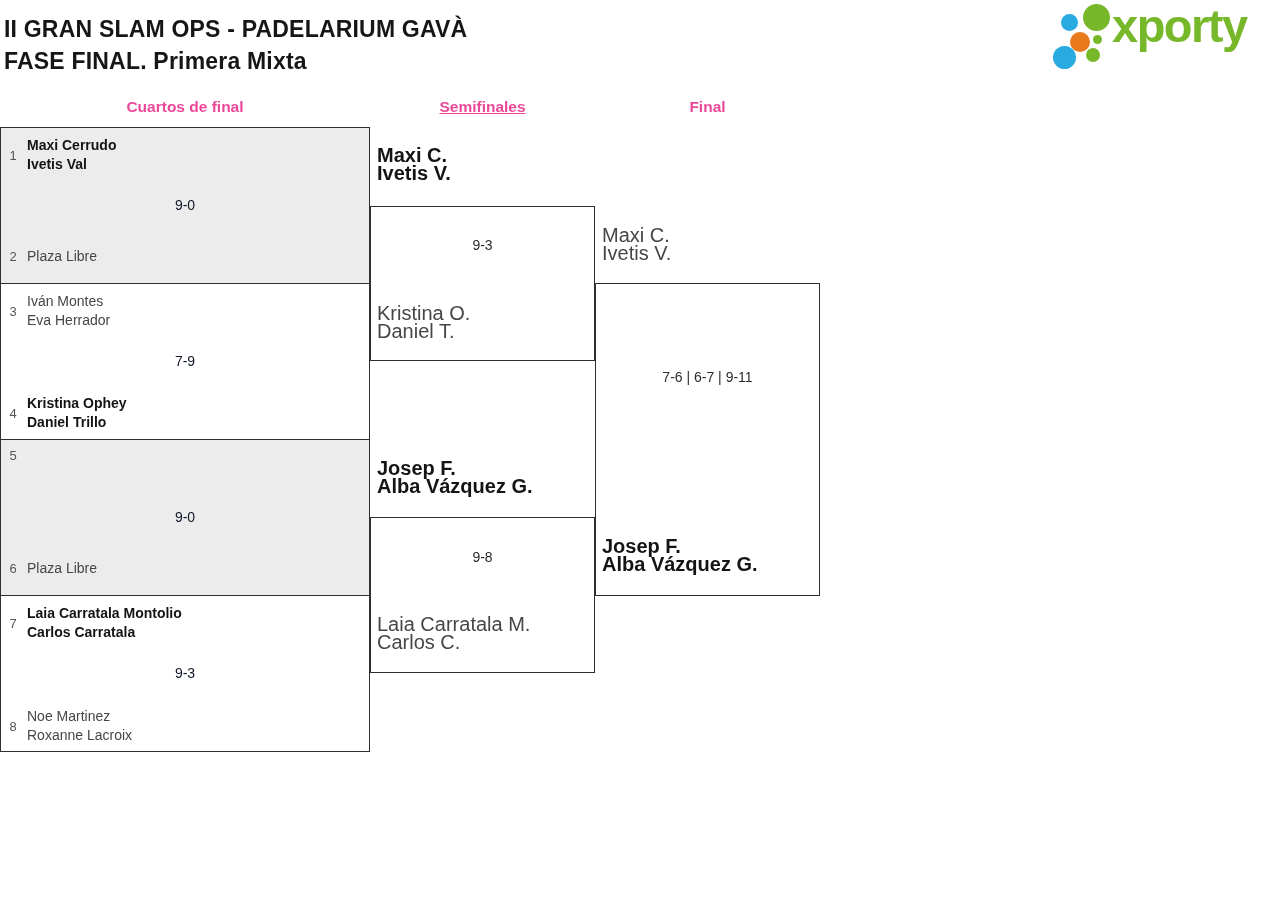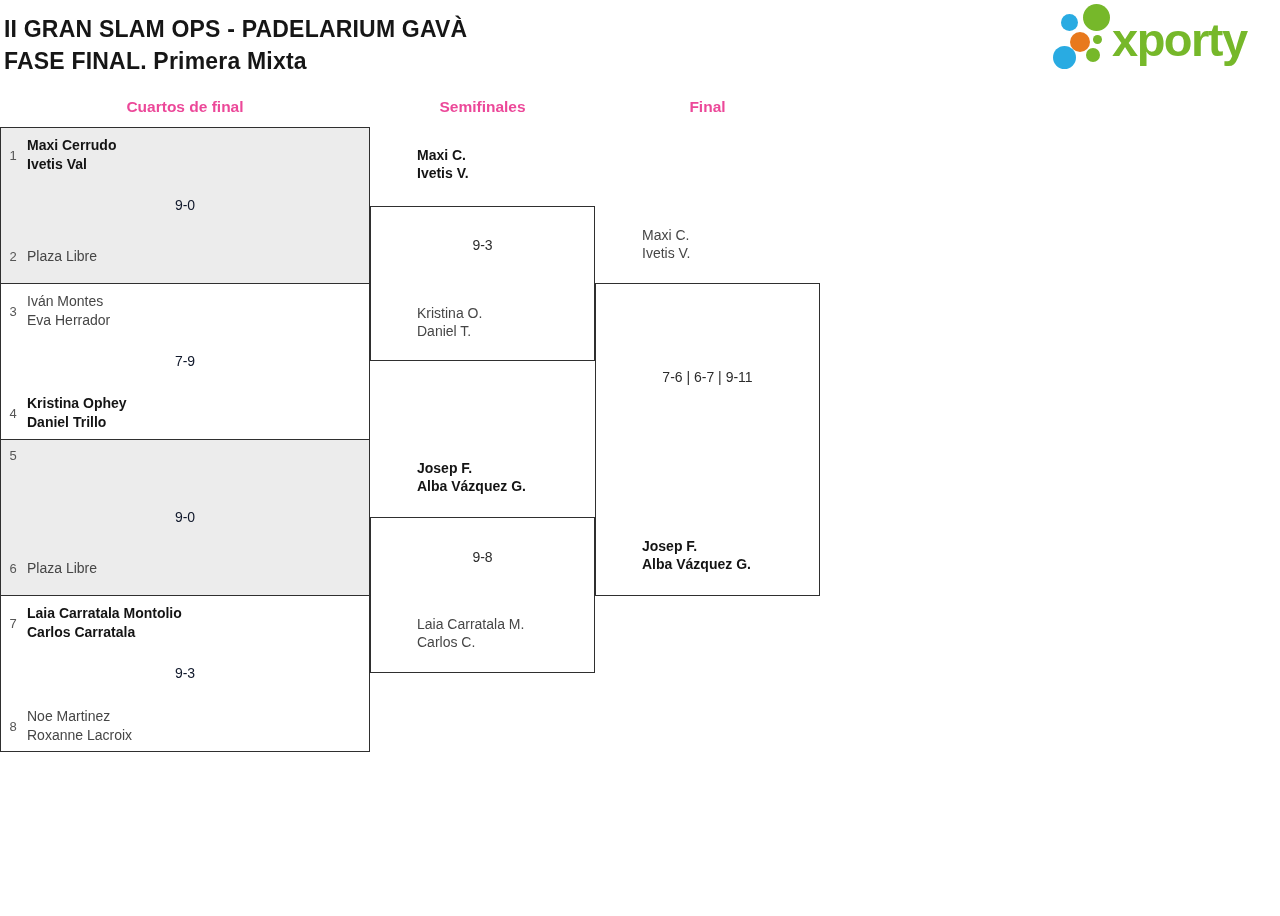--- a/index.html
+++ b/index.html
@@ -21,32 +21,32 @@
   }
   .logo { position: absolute; left: 1050px; top: 0; width: 228px; height: 76px; }
   .dot { position: absolute; border-radius: 50%; }
   .d-blue-small  { left: 11px; top: 14px; width: 17px; height: 17px; background: #29abe2; }
   .d-green-big   { left: 33px; top:  4px; width: 27px; height: 27px; background: #76b82a; }
   .d-orange      { left: 20px; top: 32px; width: 20px; height: 20px; background: #e8791d; }
   .d-blue-big    { left:  3px; top: 46px; width: 23px; height: 23px; background: #29abe2; }
   .d-green-tiny  { left: 43px; top: 35px; width:  9px; height:  9px; background: #76b82a; }
   .d-green-small { left: 36px; top: 48px; width: 14px; height: 14px; background: #76b82a; }
   .logo-text {
-    position: absolute; left: 62px; top: 16px;
+    position: absolute; left: 62px; top: 2px;
     font-size: 47px; font-weight: bold; letter-spacing: -1.5px;
     color: #76b82a; line-height: 47px;
   }
 
   
   .col-h {
     position: absolute; top: 98px; height: 20px;
     font-size: 15.5px; font-weight: bold; text-align: center; color: #ec4899;
   }
   .ch1 { left: 0;     width: 370px; }
-  .ch2 { left: 370px; width: 225px; }
+  .ch2 { left: 370px; width: 225px; text-decoration: underline; }
   .ch3 { left: 595px; width: 225px; }
 
   
   .qf-col {
     position: absolute; left: 0; top: 127px; width: 370px; height: 625px;
     border: 1px solid #2f2f2f;
   }
   .qf-row { position: relative; width: 100%; height: 156px; border-bottom: 1px solid #2f2f2f; }
   .qf-row:last-child { border-bottom: none; }
   .qf-row.shaded { background: #ececec; }
@@ -63,21 +63,21 @@
     position: absolute; left: 0; right: 0; top: calc(50% - 10px);
     text-align: center; font-size: 14px; line-height: 19px; color: #0f172a;
   }
 
   
   .match-box { position: absolute; border: 1px solid #2f2f2f; background: transparent; }
   .sf1-box   { left: 370px; top: 206px; width: 225px; height: 155px; }
   .sf2-box   { left: 370px; top: 517px; width: 225px; height: 156px; }
   .final-box { left: 595px; top: 283px; width: 225px; height: 313px; }
 
-  .adv-label { position: absolute; font-size: 14px; line-height: 18px; color: #464646; margin-left: 40px; }
+  .adv-label { position: absolute; font-size: 20px; line-height: 18px; color: #464646; }
   .adv-label.winner { font-weight: bold; color: #141414; }
   .lbl-sf1-top    { left: 377px; top: 146px; }
   .lbl-sf1-bottom { left: 377px; top: 304px; }
   .lbl-sf2-top    { left: 377px; top: 459px; }
   .lbl-sf2-bottom { left: 377px; top: 615px; }
   .lbl-final-top    { left: 602px; top: 226px; }
   .lbl-final-bottom { left: 602px; top: 537px; }
 
   .float-score {
     position: absolute; text-align: center;

